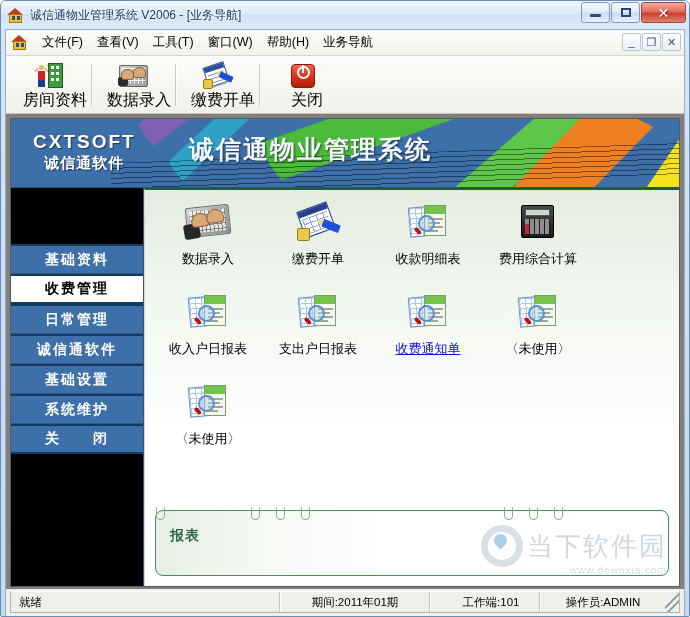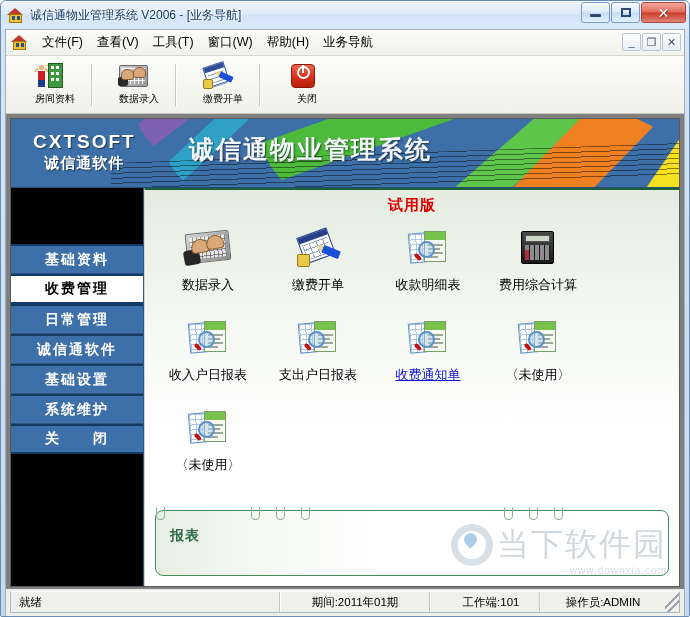--- a/index.html
+++ b/index.html
@@ -183,21 +183,21 @@
     background: #c9c9bf;
     margin: 0 5px;
     border-right: 1px solid #ffffff;
   }
   .tool-ico {
     width: 32px; height: 30px;
     position: relative;
     margin-bottom: 1px;
   }
   .tool-label {
-    font-size: 10px;
+    font-size: 16px;
     color: #000;
     white-space: nowrap;
     margin-left: 10px;
   }
 
   
   .ti-person { position:absolute; left:2px; top:4px; width:11px; height:22px; }
   .ti-person .head { position:absolute; left:3px; top:0; width:5px; height:5px; border-radius:50%; background:#e8b27a; }
   .ti-person .body { position:absolute; left:2px; top:6px; width:7px; height:9px; background:#d02020; }
   .ti-person .legs { position:absolute; left:2px; top:15px; width:7px; height:7px; background:#1e3a8a; }
@@ -538,21 +538,21 @@
   }
   #wm-drop {
     position: absolute;
     left: 6px; top: 2px;
     width: 13px; height: 13px;
     background: #6aa7d8;
     border-radius: 50% 50% 50% 0;
     transform: rotate(-45deg);
   }
   #wm-text {
-    font-size: 32px;
+    font-size: 26px;
     color: #aab7c2;
     letter-spacing: 2px;
     margin-left: 4px;
     font-weight: normal;
   }
   #wm-url {
     text-align: right;
     font-size: 10px;
     color: #b6c2cc;
     letter-spacing: 1px;
@@ -736,21 +736,20 @@
             <div class="side-item active">收费管理</div>
             <div class="side-item">日常管理</div>
             <div class="side-item">诚信通软件</div>
             <div class="side-item">基础设置</div>
             <div class="side-item">系统维护</div>
             <div class="side-item">关　　闭</div>
           </div>
 
           <div id="main-panel">
 
-            <div id="trial-badge">试用版</div>
 
             <div id="icon-grid">
 
               <div class="icon-row">
                 <div class="grid-item">
                   <span class="gi-ico">
                     <span class="bi-kbd">
                         <span class="kk"></span>
                       </span>
                     <span class="bi-sleeve"></span>

